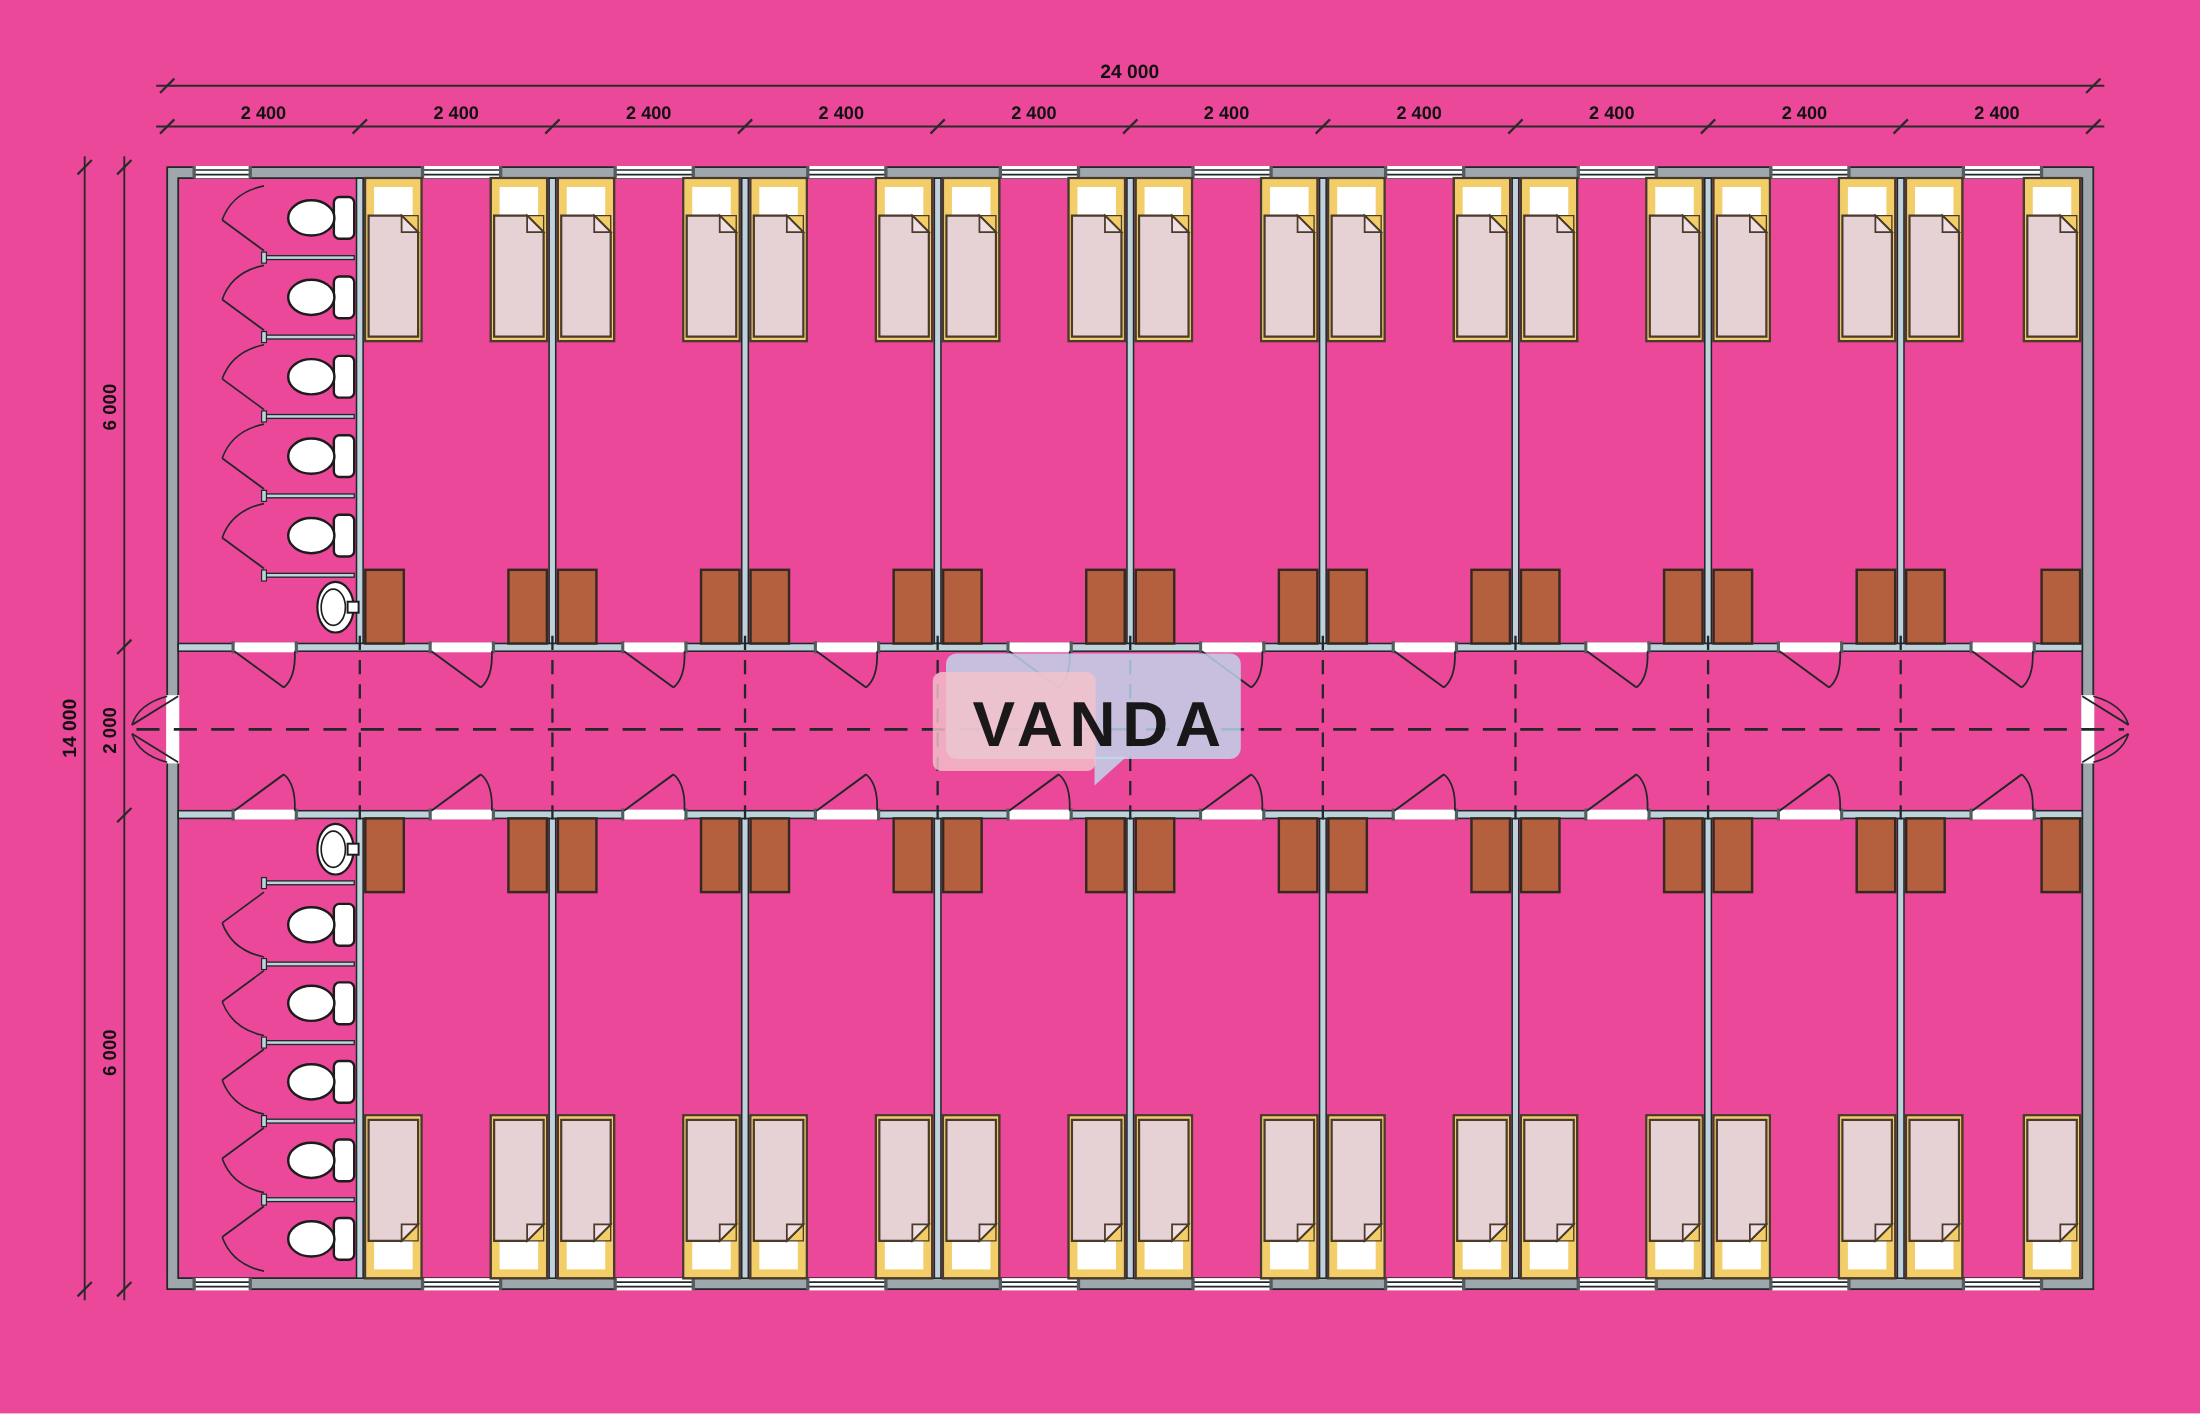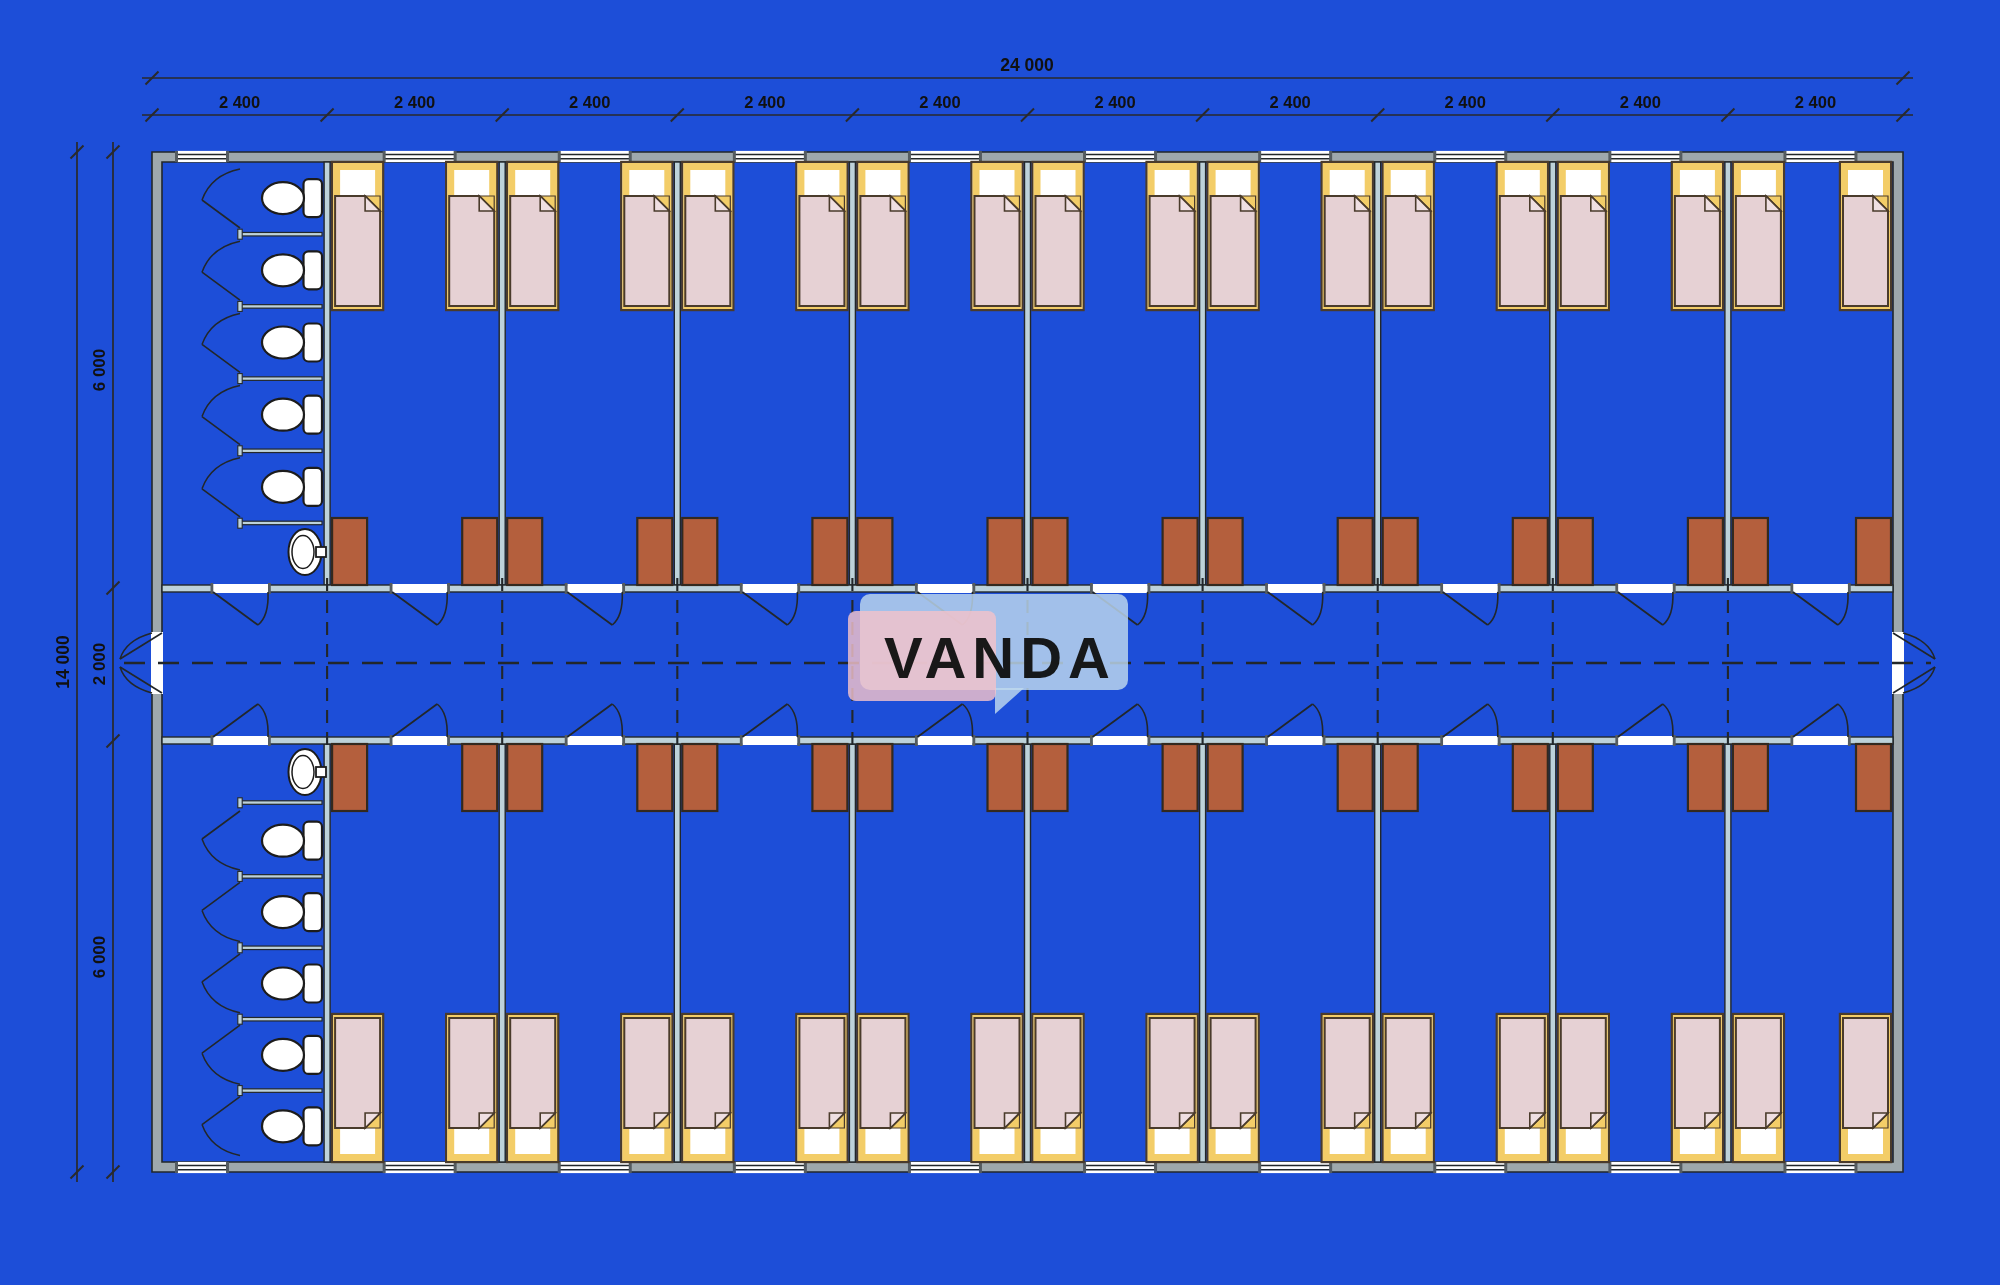--- a/index.html
+++ b/index.html
@@ -1,16 +1,16 @@
 <!DOCTYPE html>
 <html><head>
 <meta charset="utf-8">
 <style>
   html,body{margin:0;padding:0;background:#ffffff;}
-  .canvas{position:relative;width:2000px;height:1285px;background:#1d4ed8;overflow:hidden;}
+  .canvas{position:relative;width:2000px;height:1285px;background:#ec4899;overflow:hidden;}
   #plan{position:absolute;left:0;top:0;}
   #plan text{font-family:"Liberation Sans",sans-serif;font-weight:bold;fill:#111111;}
   #plan text.wm{font-family:"Liberation Sans",sans-serif;font-weight:bold;}
 </style>
 </head>
 <body>
 
 <div class="canvas">
   <svg id="plan" width="2000" height="1285" viewBox="0 0 2000 1285">
       <path d="M 152,152 H 1903 V 1172 H 152 Z M 162,162 H 1893 V 1162 H 162 Z" fill="#9ea8ac" fill-rule="evenodd" stroke="#22272a" stroke-width="1.6"></path>

